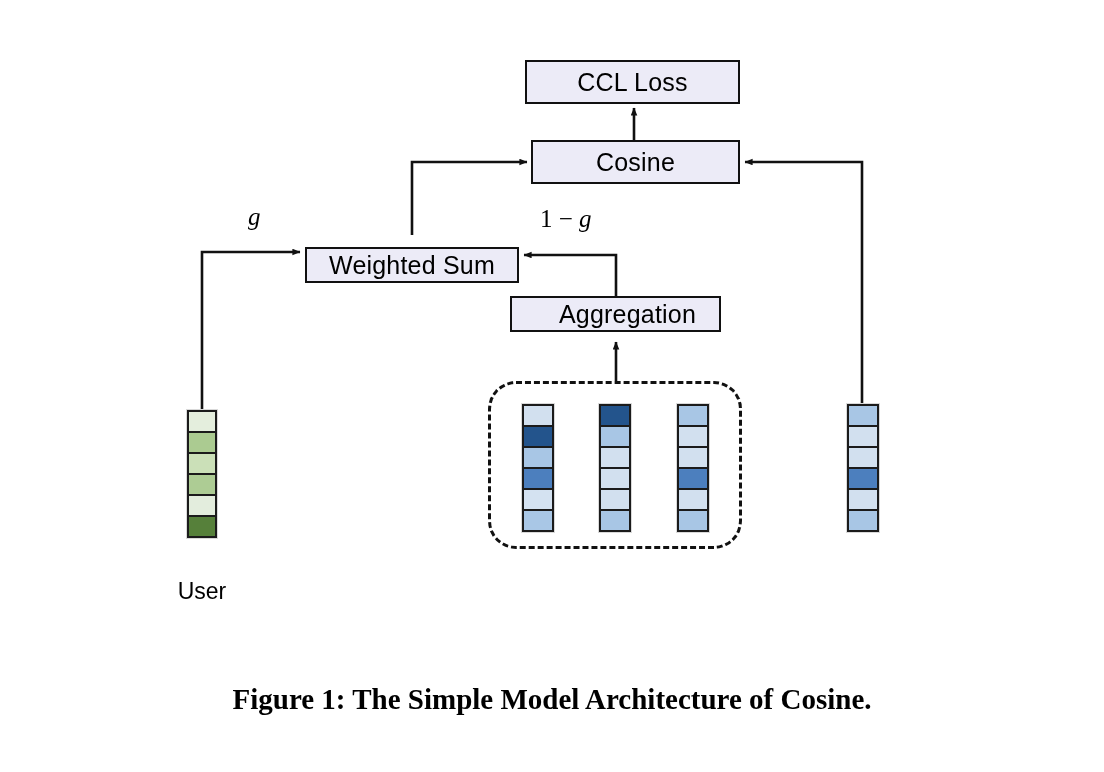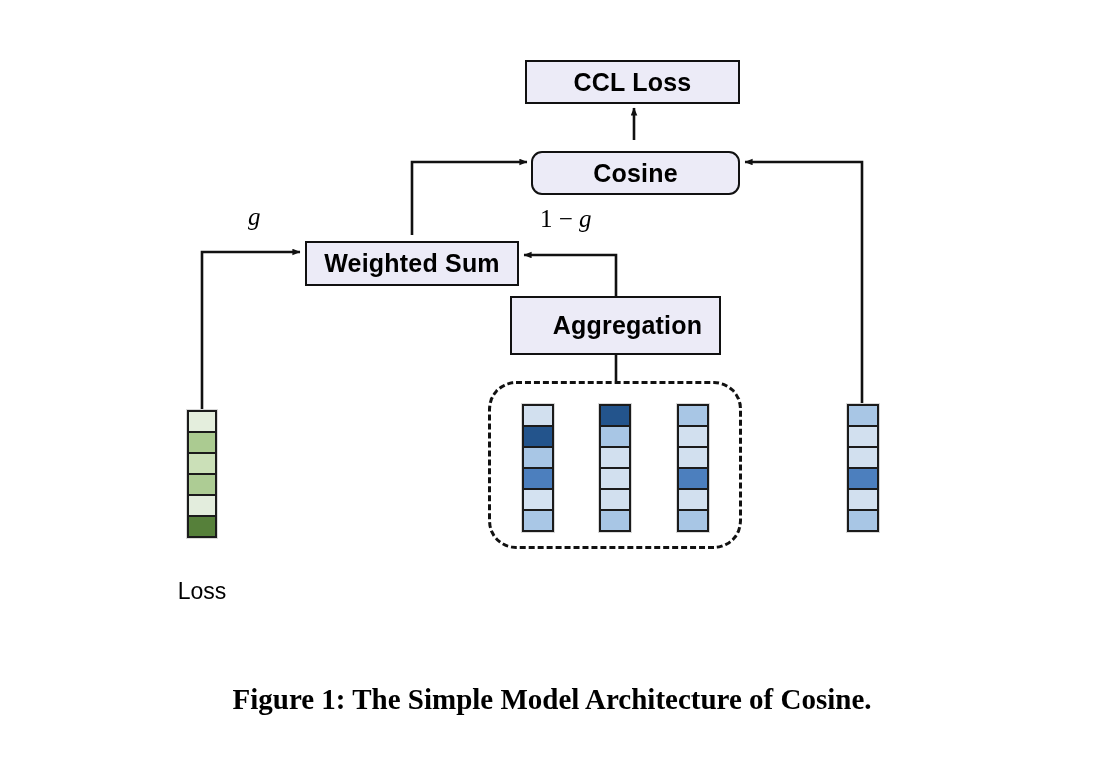--- a/index.html
+++ b/index.html
@@ -27,21 +27,20 @@
     border: 2.5px solid #111111;
     display: flex;
     align-items: center;
     justify-content: center;
     color: #000000;
     font-family: "Liberation Sans", sans-serif;
     font-size: 25px;
     line-height: 1;
     letter-spacing: 0.2px;
     white-space: nowrap;
-    font-weight: bold;
   }
   .math-label {
     position: absolute;
     font-family: "Liberation Serif", serif;
     font-style: italic;
     font-size: 25px;
     color: #000;
     white-space: nowrap;
   }
   .math-label .op {
@@ -128,29 +127,29 @@
 
     <g>
       <path d="M862,403 L862,162 L745,162" stroke="#111111" stroke-width="2.6" fill="none" stroke-linejoin="miter" marker-end="url(#arrowhead)"></path>
     </g>
   </svg>
 
   <div class="node-box" id="node-ccl-loss" style="left: 525px; top: 60px; width: 215px; height: 44px;">
     <span>CCL Loss</span>
   </div>
 
-  <div class="node-box" id="node-cosine" style="left: 531px; top: 151px; width: 209px; height: 44px; border-radius: 11px;">
+  <div class="node-box" id="node-cosine" style="left: 531px; top: 140px; width: 209px; height: 44px;">
     <span>Cosine</span>
   </div>
 
-  <div class="node-box" id="node-weighted-sum" style="left: 305px; top: 241px; width: 214px; height: 45px;">
+  <div class="node-box" id="node-weighted-sum" style="left: 305px; top: 247px; width: 214px; height: 36px;">
     <span>Weighted Sum</span>
   </div>
 
-  <div class="node-box" id="node-aggregation" style="left: 510px; top: 296px; width: 211px; height: 59px; padding-left: 24px;">
+  <div class="node-box" id="node-aggregation" style="left: 510px; top: 296px; width: 211px; height: 36px; padding-left: 24px;">
     <span>Aggregation</span>
   </div>
 
   <div class="math-label" id="label-g" style="left: 248px; top: 203px;"><span>g</span></div>
 
   <div class="math-label" id="label-one-minus-g" style="left: 540px; top: 205px;"><span class="op">1 </span><span class="op">−</span><span> g</span></div>
 
   <div class="dashed-group" id="group-interacted-items" style="left: 488px; top: 381px; width: 254px; height: 168px;"></div>
 
   <div id="vector-layer">
@@ -189,16 +188,16 @@
       <div class="vector" style="left: 846px; top: 403px; width: 34px;">
         <div class="vec-cell" style="height: 23px; background: rgb(168, 198, 229);"></div>
         <div class="vec-cell" style="height: 23px; background: rgb(210, 224, 239);"></div>
         <div class="vec-cell" style="height: 23px; background: rgb(210, 224, 239);"></div>
         <div class="vec-cell" style="height: 23px; background: rgb(76, 127, 190);"></div>
         <div class="vec-cell" style="height: 23px; background: rgb(210, 224, 239);"></div>
         <div class="vec-cell" style="height: 23px; background: rgb(168, 198, 229);"></div>
       </div>
     </div>
 
-  <div class="axis-label" id="label-user" style="left: 140px; top: 578px; width: 124px;">Loss</div>
+  <div class="axis-label" id="label-user" style="left: 140px; top: 578px; width: 124px;">User</div>
 
   <div class="caption" id="figure-caption" style="top:683px;">Figure 1: The Simple Model Architecture of Cosine.</div>
 </div>
 
 </body></html>

